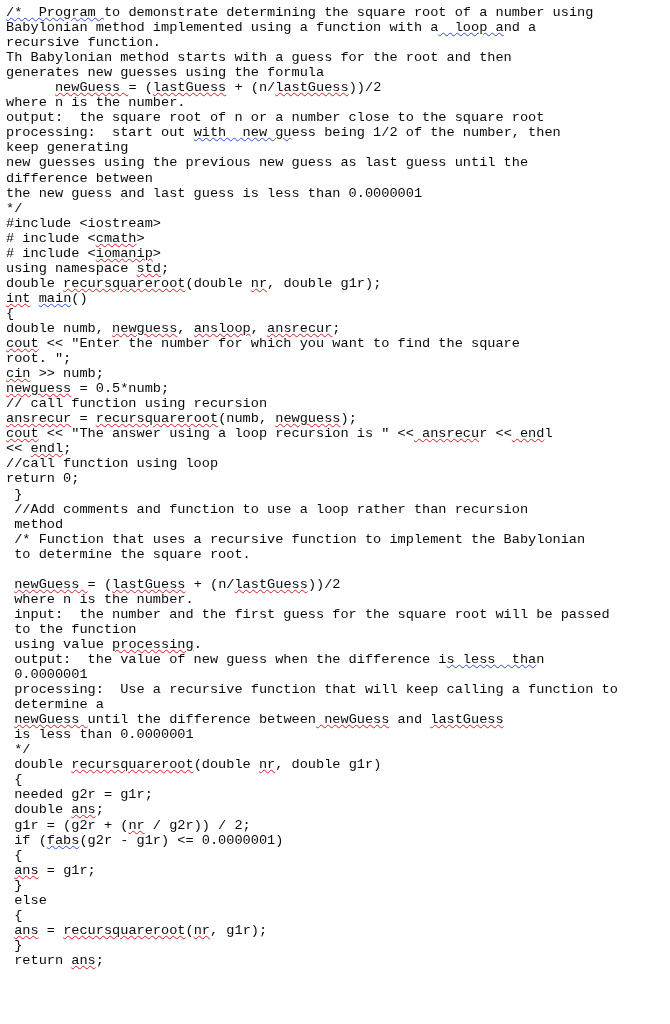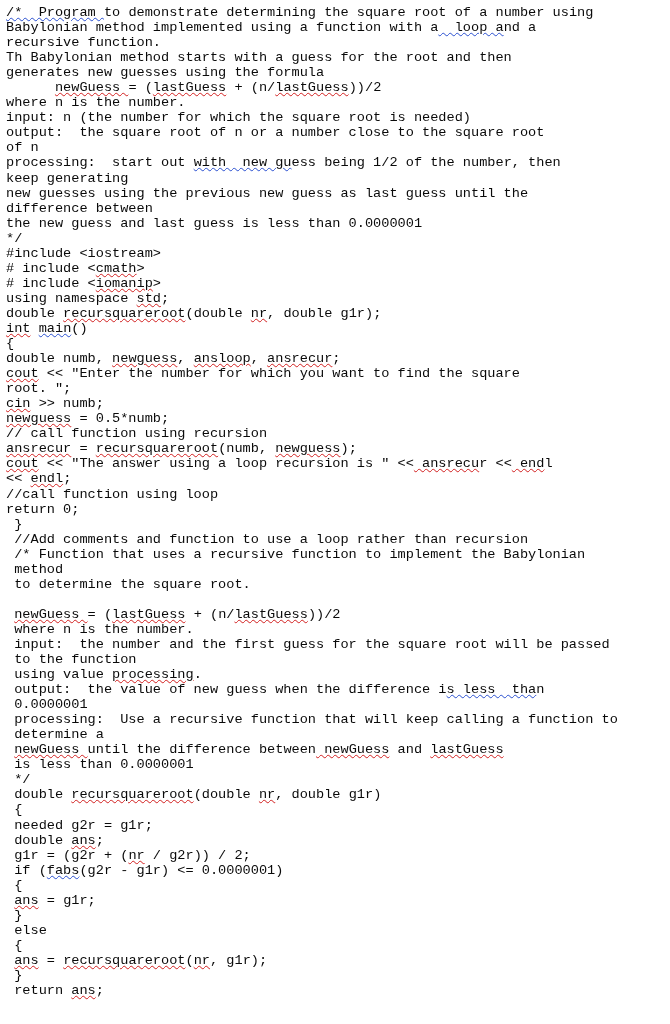--- a/index.html
+++ b/index.html
@@ -93,23 +93,21 @@
 
 <div id="document-page">
   <div id="code-body">
       <div class="code-line"><span class="sq sq-blue">/*  Program </span>to demonstrate determining the square root of a number using</div>
       <div class="code-line">Babylonian method implemented using a function with a<span class="sq sq-blue">  loop a</span>nd a</div>
       <div class="code-line">recursive function.</div>
       <div class="code-line">Th Babylonian method starts with a guess for the root and then</div>
       <div class="code-line">generates new guesses using the formula</div>
       <div class="code-line">      <span class="sq sq-red">newGuess </span>= (<span class="sq sq-red">lastGuess</span> + (n/<span class="sq sq-red">lastGuess</span>))/2</div>
       <div class="code-line">where n is the number.</div>
-      <div class="code-line">input: n (the number for which the square root is needed)</div>
       <div class="code-line">output:  the square root of n or a number close to the square root</div>
-      <div class="code-line">of n</div>
       <div class="code-line">processing:  start out <span class="sq sq-blue">with  new gu</span>ess being 1/2 of the number, then</div>
       <div class="code-line">keep generating</div>
       <div class="code-line">new guesses using the previous new guess as last guess until the</div>
       <div class="code-line">difference between</div>
       <div class="code-line">the new guess and last guess is less than 0.0000001</div>
       <div class="code-line">*/</div>
       <div class="code-line">#include &lt;iostream&gt;</div>
       <div class="code-line"># include &lt;<span class="sq sq-red">cmath</span>&gt;</div>
       <div class="code-line"># include &lt;<span class="sq sq-red">iomanip</span>&gt;</div>
       <div class="code-line">using namespace <span class="sq sq-red">std</span>;</div>
@@ -122,22 +120,22 @@
       <div class="code-line"><span class="sq sq-red">cin</span> &gt;&gt; numb;</div>
       <div class="code-line"><span class="sq sq-red">newguess</span> = 0.5*numb;</div>
       <div class="code-line">// call function using recursion</div>
       <div class="code-line"><span class="sq sq-red">ansrecur</span> = <span class="sq sq-red">recursquareroot</span>(numb, <span class="sq sq-red">newguess</span>);</div>
       <div class="code-line"><span class="sq sq-red">cout</span> &lt;&lt; "The answer using a loop recursion is " &lt;&lt;<span class="sq sq-red"> ansrecu</span>r &lt;&lt;<span class="sq sq-red"> end</span>l</div>
       <div class="code-line">&lt;&lt; <span class="sq sq-red">endl</span>;</div>
       <div class="code-line">//call function using loop</div>
       <div class="code-line">return 0;</div>
       <div class="code-line"> }</div>
       <div class="code-line"> //Add comments and function to use a loop rather than recursion</div>
+      <div class="code-line"> method</div>
       <div class="code-line"> /* Function that uses a recursive function to implement the Babylonian</div>
-      <div class="code-line"> method</div>
       <div class="code-line"> to determine the square root.</div>
       <div class="code-line blank">&nbsp;</div>
       <div class="code-line"> <span class="sq sq-red">newGuess </span>= (<span class="sq sq-red">lastGuess</span> + (n/<span class="sq sq-red">lastGuess</span>))/2</div>
       <div class="code-line"> where n is the number.</div>
       <div class="code-line"> input:  the number and the first guess for the square root will be passed</div>
       <div class="code-line"> to the function</div>
       <div class="code-line"> using value <span class="sq sq-red">processing</span>.</div>
       <div class="code-line"> output:  the value of new guess when the difference i<span class="sq sq-blue">s less  tha</span>n</div>
       <div class="code-line"> 0.0000001</div>
       <div class="code-line"> processing:  Use a recursive function that will keep calling a function to</div>

